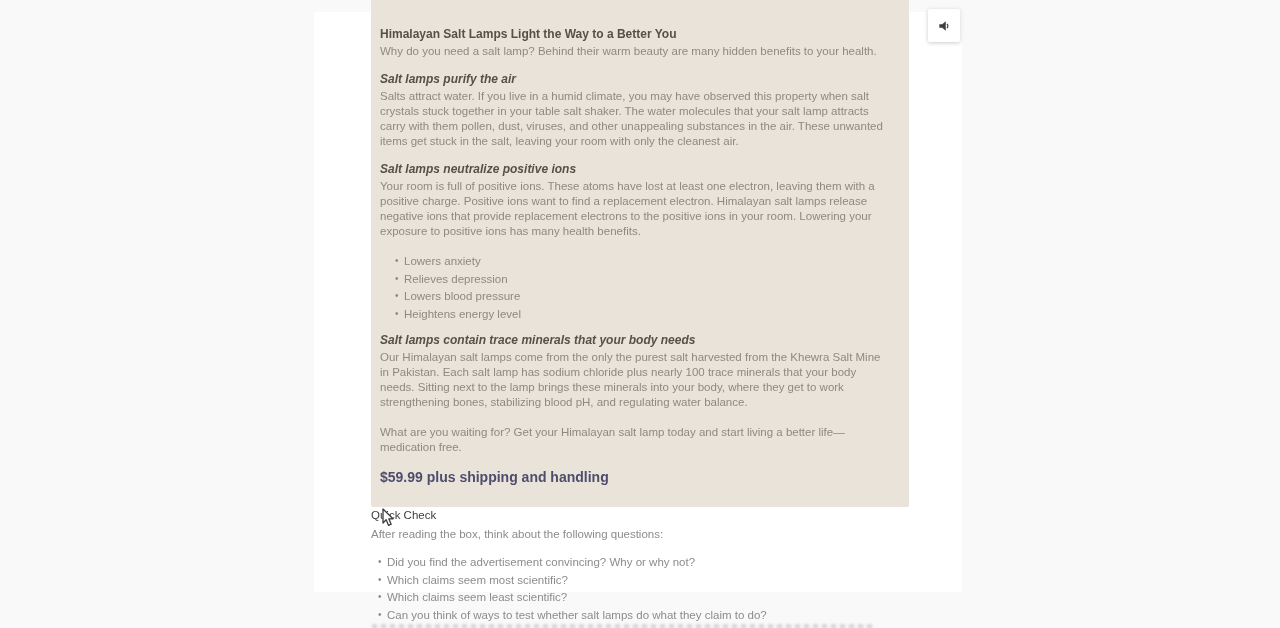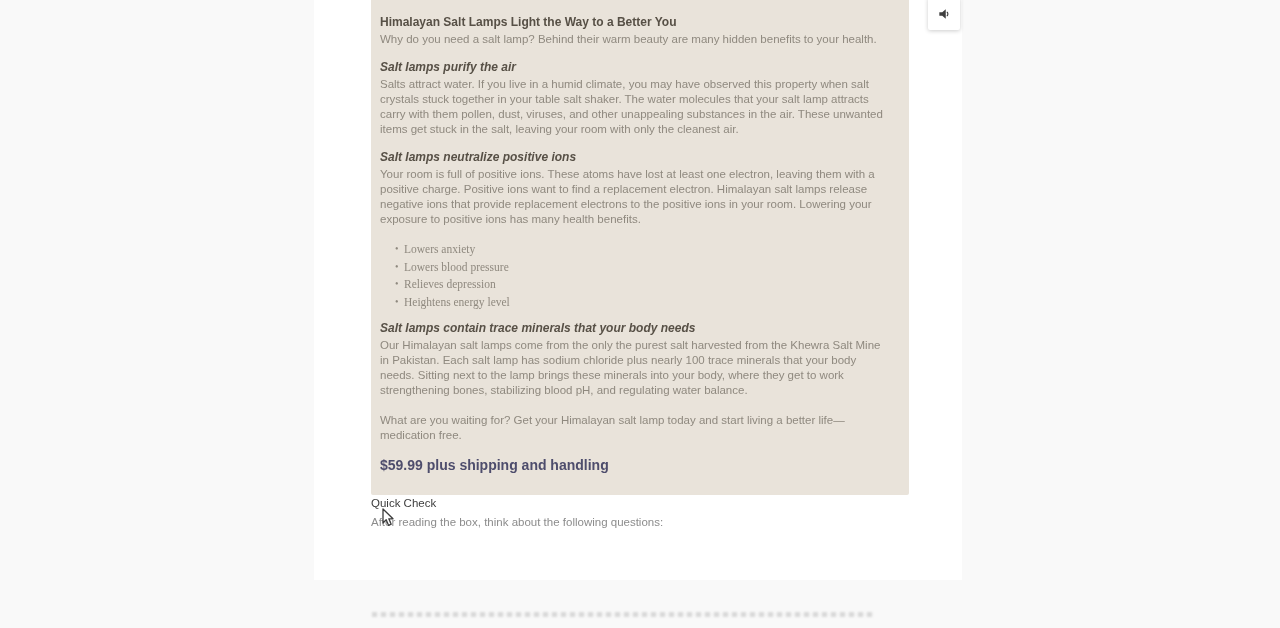--- a/index.html
+++ b/index.html
@@ -5,21 +5,21 @@
   * { box-sizing: border-box; margin: 0; padding: 0; }
   html, body { width: 1280px; height: 628px; overflow: hidden; }
   body {
     font-family: "Liberation Sans", "DejaVu Sans", sans-serif;
     background: #f9f9f9;
     position: relative;
   }
   .page { position: absolute; inset: 0; }
   .content-column {
     position: absolute;
-    left: 314px; top: 0;
+    left: 314px; top: 12px;
     width: 648px; height: 580px;
     background: #ffffff;
   }
   .read-aloud-btn {
     position: absolute;
     left: 614px; top: -3px;
     width: 32px; height: 33px;
     background: #ffffff;
     border: none;
     border-radius: 2px;
@@ -59,21 +59,20 @@
   .ad-section-body { margin-top: 3px; }
   .ad-bullets {
     list-style: none;
     margin-top: 16px;
     padding-left: 24px;
   }
   .ad-bullets li {
     position: relative;
     line-height: 12.5px;
     margin-bottom: 5px;
-    font-family: Liberation Serif, serif;
   }
   .ad-bullets li::before {
     content: "•";
     position: absolute;
     left: -9px; top: 0;
     font-size: 10px;
     color: #8f897f;
   }
   .ad-closing { margin-top: 15px; }
   .ad-price {
@@ -157,38 +156,44 @@
       <div>
         <div class="ad-section-heading">Salt lamps purify the air</div>
         <p class="ad-section-body">Salts attract water. If you live in a humid climate, you may have observed this property when salt crystals stuck together in your table salt shaker. The water molecules that your salt lamp attracts carry with them pollen, dust, viruses, and other unappealing substances in the air. These unwanted items get stuck in the salt, leaving your room with only the cleanest air.</p>
       </div>
 
       <div>
         <div class="ad-section-heading">Salt lamps neutralize positive ions</div>
         <p class="ad-section-body">Your room is full of positive ions. These atoms have lost at least one electron, leaving them with a positive charge. Positive ions want to find a replacement electron. Himalayan salt lamps release negative ions that provide replacement electrons to the positive ions in your room. Lowering your exposure to positive ions has many health benefits.</p>
         <ul class="ad-bullets">
             <li>Lowers anxiety</li>
+            <li>Relieves depression</li>
             <li>Lowers blood pressure</li>
-            <li>Relieves depression</li>
             <li>Heightens energy level</li>
           </ul>
       </div>
 
       <div>
         <div class="ad-section-heading">Salt lamps contain trace minerals that your body needs</div>
         <p class="ad-section-body">Our Himalayan salt lamps come from the only the purest salt harvested from the Khewra Salt Mine in Pakistan. Each salt lamp has sodium chloride plus nearly 100 trace minerals that your body needs. Sitting next to the lamp brings these minerals into your body, where they get to work strengthening bones, stabilizing blood pH, and regulating water balance.</p>
       </div>
 
       <p class="ad-closing">What are you waiting for? Get your Himalayan salt lamp today and start living a better life—medication free.</p>
       <p class="ad-price">$59.99 plus shipping and handling</p>
     </div>
 
     <div class="quick-check">
       <div class="qc-heading">Quick Check</div>
       <p class="qc-intro">After reading the box, think about the following questions:</p>
+      <ul class="qc-questions">
+          <li>Did you find the advertisement convincing? Why or why not?</li>
+          <li>Which claims seem most scientific?</li>
+          <li>Which claims seem least scientific?</li>
+          <li>Can you think of ways to test whether salt lamps do what they claim to do?</li>
+        </ul>
     </div>
 
     <div class="cutoff-text-line"></div>
 
   </div>
 
   <div class="mouse-cursor">
     <svg width="13" height="19" viewBox="0 0 13 19">
       <polygon points="1,1 1,15 4.2,11.8 6.6,17.4 9.2,16.2 6.8,10.8 11,10.8" fill="#ffffff" stroke="#3c3c3c" stroke-width="1.3" stroke-linejoin="round"></polygon>
     </svg>

